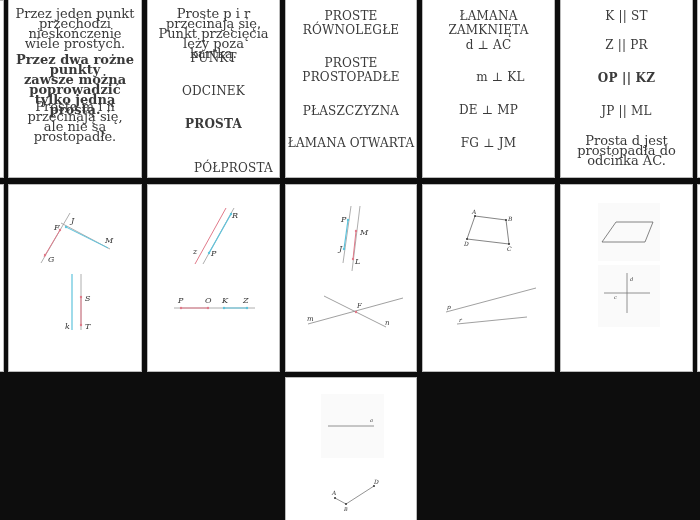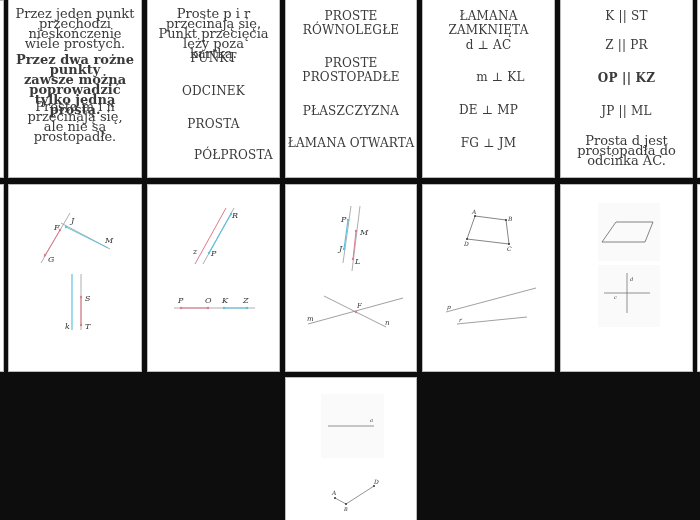--- a/index.html
+++ b/index.html
@@ -28,22 +28,22 @@
   <div class="txt small" style="top:103px;white-space:pre-line;">Proste m i n przecinają się,
 ale nie są prostopadłe.</div>
 </div>
 
 <div class="card" style="left:147px;top:-2px;width:133px;height:180px;">
   <div class="txt small" style="top:10px;white-space:pre-line;">Proste p i r przecinają się.
 Punkt przecięcia leży poza
 kartką.</div>
   <div class="txt big" style="top:52px;">PUNKT</div>
   <div class="txt big" style="top:85px;">ODCINEK</div>
-  <div class="txt big" style="top:118px;">PROSTA</div>
-  <div class="txt big" style="top:149px;padding-left:40px;">PÓŁPROSTA</div>
+  <div class="txt big" style="top:118px;font-weight:bold;">PROSTA</div>
+  <div class="txt big" style="top:162px;padding-left:40px;">PÓŁPROSTA</div>
 </div>
 
 <div class="card" style="left:285px;top:-2px;width:132px;height:180px;">
   <div class="txt big" style="top:10px;white-space:pre-line;">PROSTE
 RÓWNOLEGŁE</div>
   <div class="txt big" style="top:57px;white-space:pre-line;">PROSTE
 PROSTOPADŁE</div>
   <div class="txt big" style="top:105px;">PŁASZCZYZNA</div>
   <div class="txt big" style="top:137px;">ŁAMANA OTWARTA</div>
 </div>

